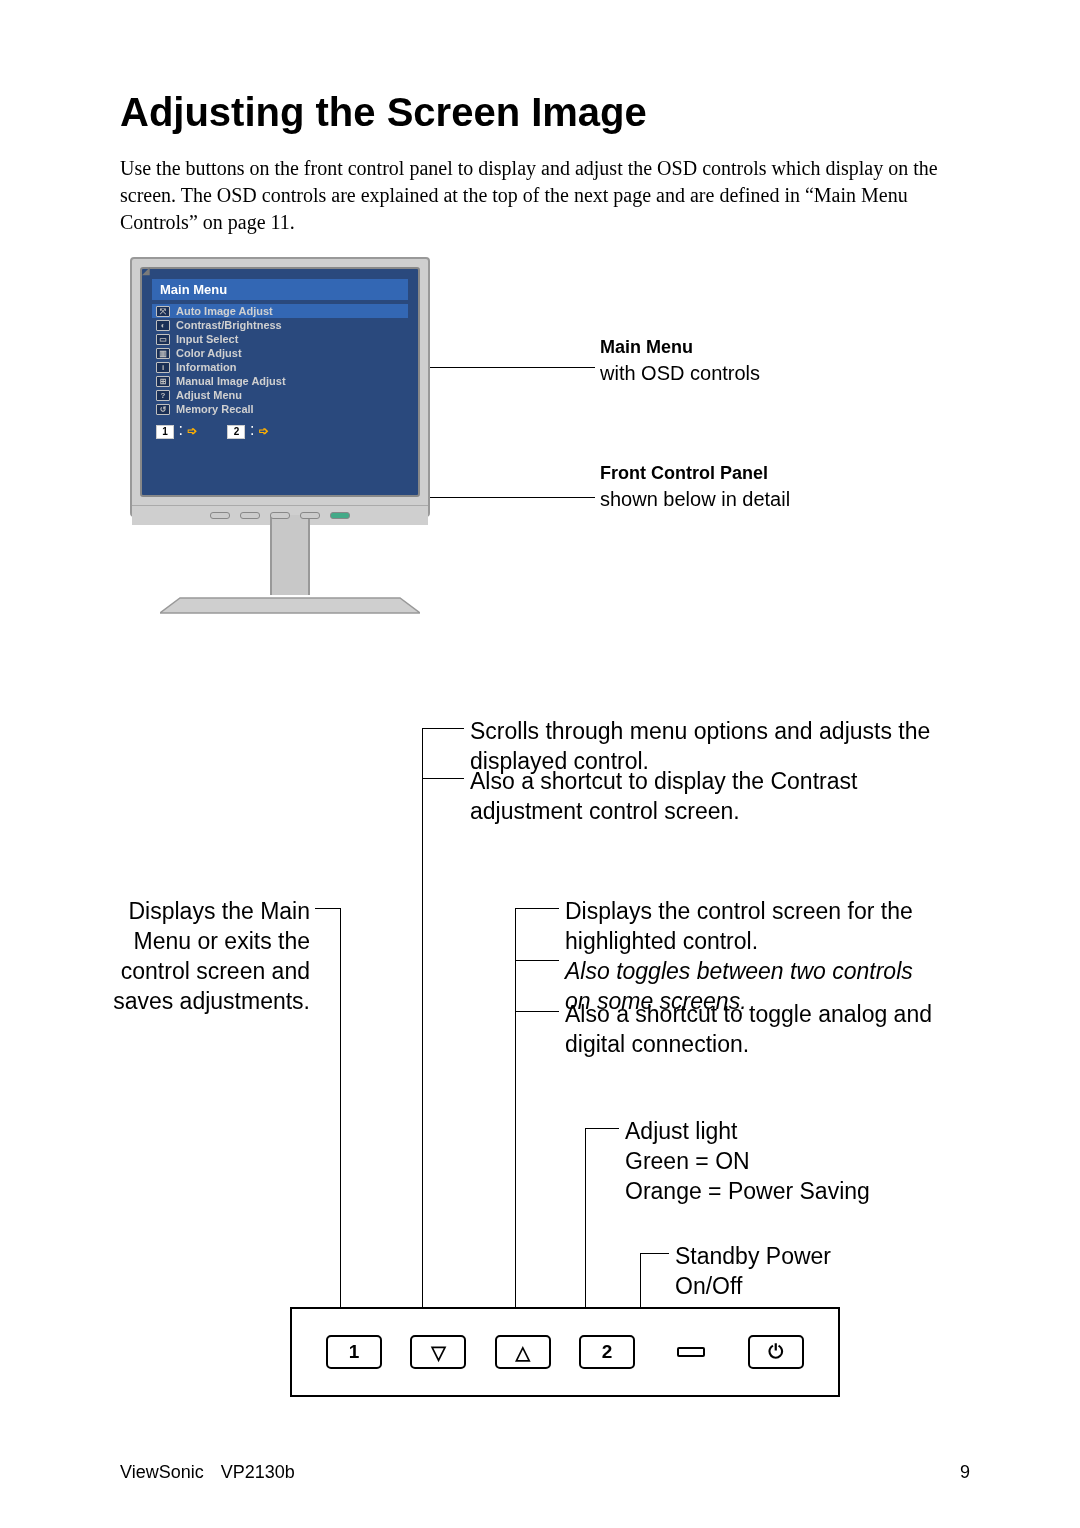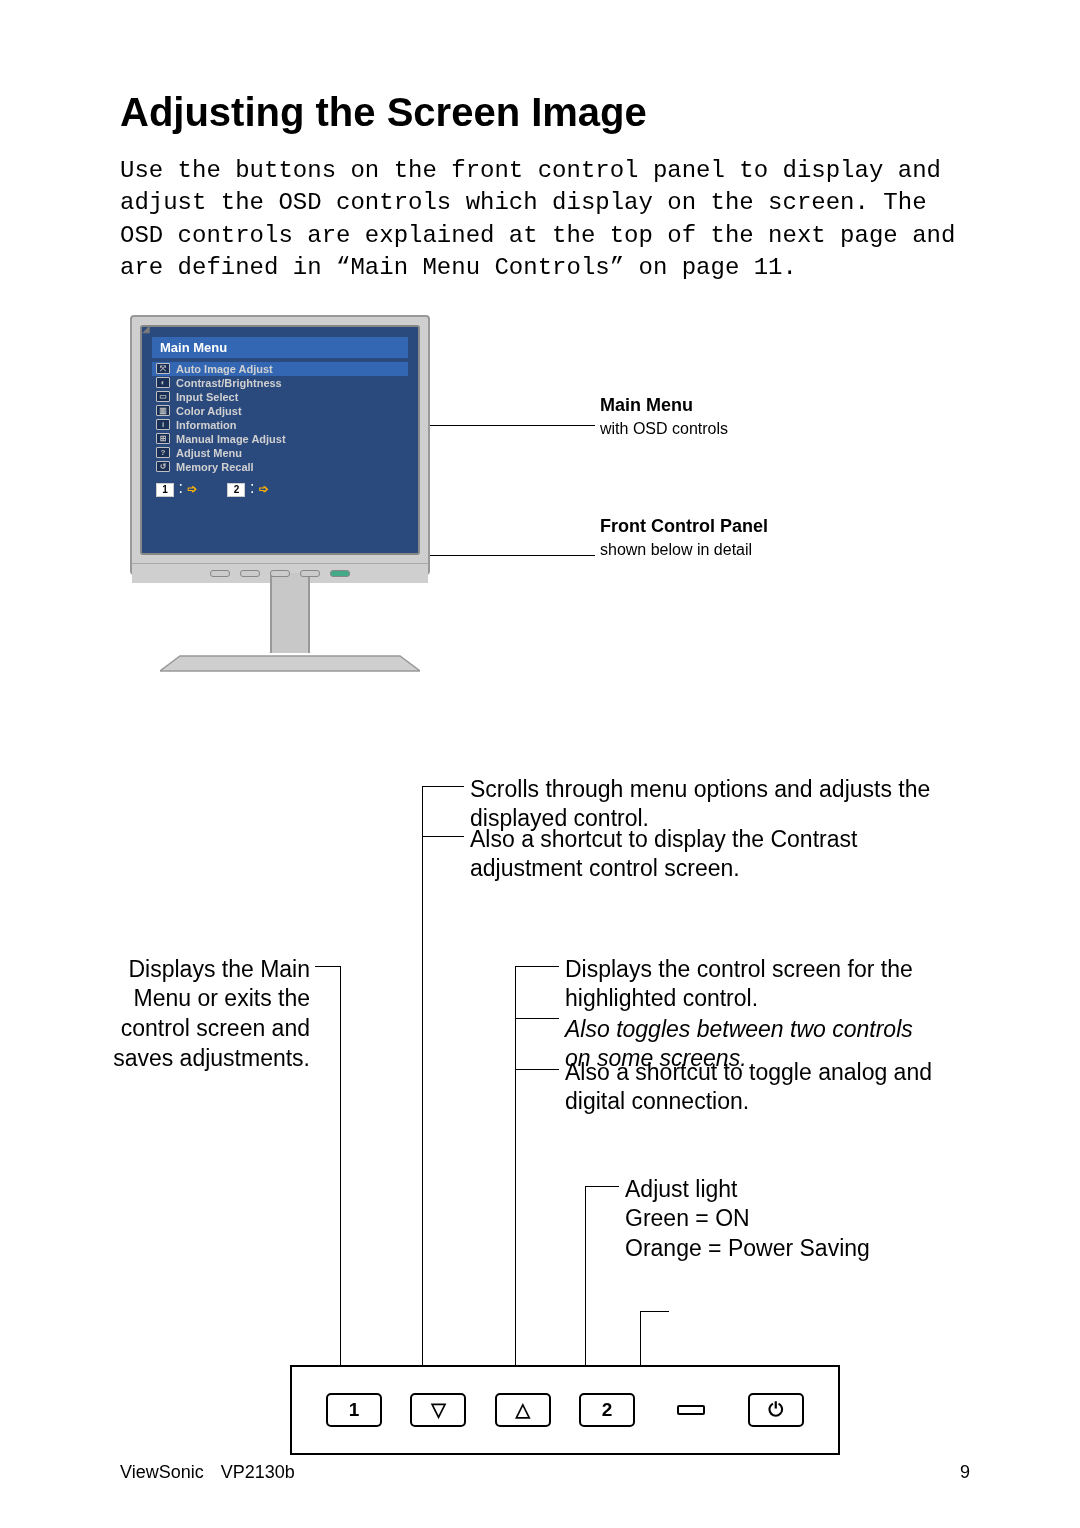--- a/index.html
+++ b/index.html
@@ -1,19 +1,19 @@
 <!DOCTYPE html>
 <html><head>
   <meta charset="utf-8">
   <style>
     * { box-sizing: border-box; margin: 0; padding: 0; }
     html, body { width: 1080px; height: 1528px; background: #fff; font-family: Arial, Helvetica, sans-serif; color: #000; }
     .page { position: relative; width: 1080px; height: 1528px; padding: 90px 110px 60px 120px; }
     .title { font-size: 40px; font-weight: bold; margin-bottom: 20px; }
-    .intro { font-family: Liberation Mono, monospace; font-size: 24px; line-height: 1.35; margin-bottom: 30px; }
+    .intro { font-family: Liberation Serif, serif; font-size: 20px; line-height: 1.35; margin-bottom: 21px; }
     .monitor-block { position: relative; height: 440px; }
     
     .monitor-wrap { position: absolute; left: 10px; top: 0; width: 320px; height: 420px; }
     .monitor-outer { width: 300px; height: 260px; border: 2px solid #999; background: #cfcfcf; border-radius: 4px; }
     .monitor-screen { margin: 8px; height: 230px; background: #2a497d; border: 2px solid #888; border-radius: 3px; padding: 10px; color: #fff; }
     .osd-title { background: #3367b4; font-size: 13px; font-weight: bold; padding: 3px 8px; margin-bottom: 4px;}
     .osd-item { display: flex; align-items: center; gap: 6px; font-size: 11px; font-weight: bold; color: #d0d0d0; padding: 1px 4px;}
     .osd-hi { background: #3367b4; padding: 1px 4px;}
     .osd-icon { display:inline-block; width: 14px; height: 11px; border: 1px solid #c0c0c0; border-radius:1px; font-size: 8px; line-height: 9px; text-align:center; color:#c0c0c0; background:#1a2f55;}
     .osd-footer { display:flex; gap: 30px; padding: 2px 4px; margin-top:3px;}
@@ -23,21 +23,21 @@
     .btn-dots { width:140px; height:9px; display:flex; justify-content:space-between; align-items:center;}
     .bd { width: 20px; height: 7px; border:1px solid #888; border-radius:3px; background:#ccc;}
     .stand-neck { width: 40px; height: 80px; background:#c8c8c8; margin: -2px auto 0; border-left:2px solid #999; border-right:2px solid #999;}
     .stand-base { width: 260px; height: 20px; margin: 0 auto; }
     .stand-base svg { display:block;}
     .logo { position:absolute; left: 12px; top: 8px; color: #7a7a7a; font-size: 10px;}
 
     .side-labels { position: absolute; left: 480px; top: 80px; }
     .side-label-group { margin-bottom: 78px; }
     .side-head { font-weight: bold; font-size: 18px; margin-bottom: 4px;}
-    .side-sub { font-size: 16px; }
+    .side-sub { font-size: 20px; }
 
     
     .diagram { position: relative; height: 720px; margin-top: 20px;}
     .lead-line { position:absolute; background:#000; }
     .lead-text { position:absolute; font-size: 23px; line-height: 1.3; }
     .button-panel { position:absolute; left: 170px; bottom: 40px; width: 550px; height: 90px; border:2px solid #000; background:#fff; display:flex; justify-content:space-around; align-items:center; padding: 0 20px;}
     .panel-btn { width: 56px; height: 34px; border:2px solid #000; border-radius:5px; display:flex; align-items:center; justify-content:center; font-size:19px; font-weight:bold; background:#fff;}
     .panel-slot { width: 56px; height: 16px; display:flex; align-items:center; justify-content:center;}
     .slot-rect { width: 28px; height: 10px; border:2px solid #000; border-radius:2px;}
     .footer { position:absolute; left: 120px; right: 110px; bottom: 45px; display:flex; justify-content:space-between; font-size: 18px;}
@@ -152,20 +152,24 @@
     <div class="lead-line" style="left:395px; top:191px; width:1px; height:430px;"></div>
 
     <div class="lead-text" style="left:505px; top:400px; width:300px;">
       <div>Adjust light</div>
       <div>Green = ON</div>
       <div>Orange = Power Saving</div>
     </div>
     <div class="lead-line" style="left:465px; top:411px; width:34px; height:1px;"></div>
     <div class="lead-line" style="left:465px; top:411px; width:1px; height:210px;"></div>
 
+    <div class="lead-text" style="left:555px; top:525px; width:220px;">
+      <div>Standby Power</div>
+      <div>On/Off</div>
+    </div>
     <div class="lead-line" style="left:520px; top:536px; width:29px; height:1px;"></div>
     <div class="lead-line" style="left:520px; top:536px; width:1px; height:85px;"></div>
 
     <div class="lead-line" style="left:260px; top:595px; width:1px; height:26px;"></div>
     <div class="lead-line" style="left:260px; top:595px; width:42px; height:1px;"></div>
 
     <div class="button-panel">
       <div class="panel-btn">1</div>
       <div class="panel-btn">▽</div>
       <div class="panel-btn">△</div>

